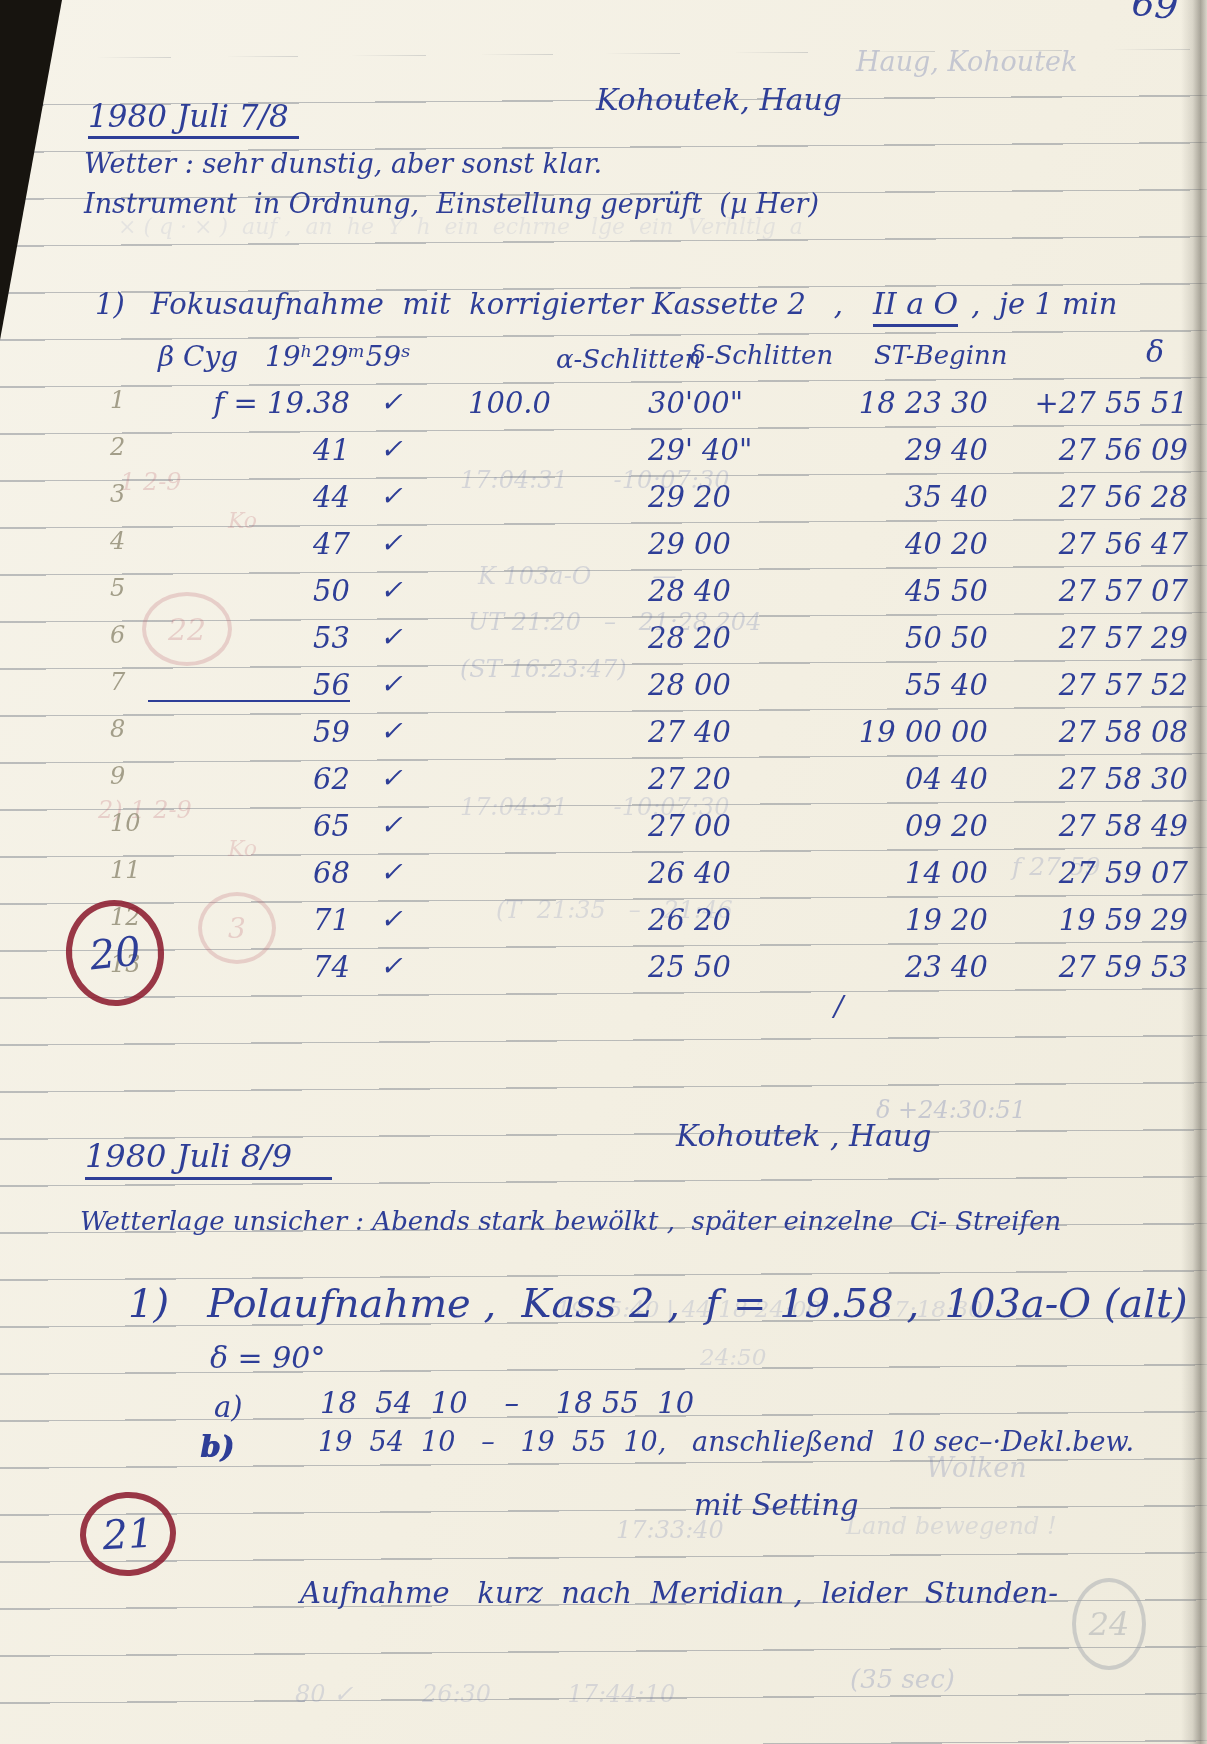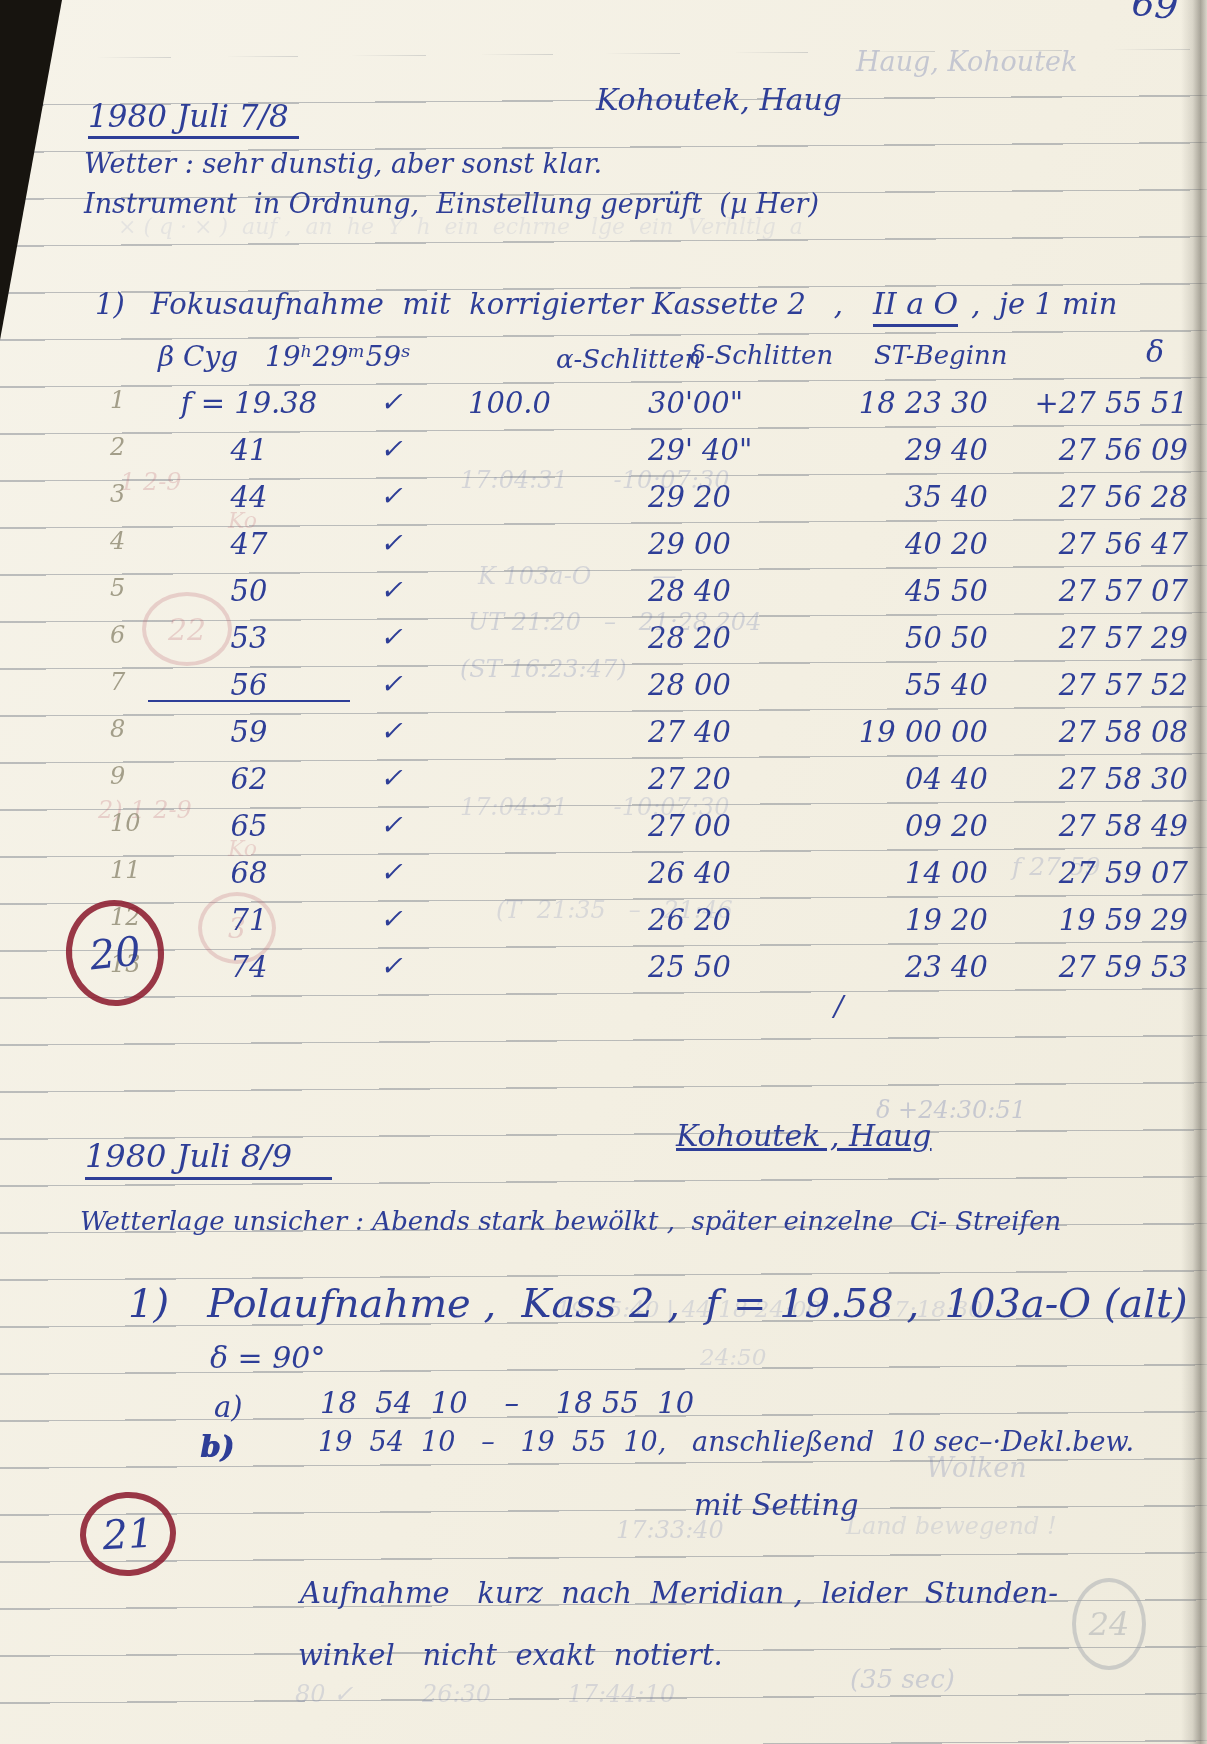--- a/index.html
+++ b/index.html
@@ -17,21 +17,21 @@
           rgba(108,104,94,.55) 75%, rgba(205,201,190,.65) 100%);}
   .hw{font-family:"DejaVu Serif",serif;font-style:italic;color:#2e3e97;
       white-space:pre;line-height:1.05;}
   .abs{position:absolute;}
   .ul{border-bottom:3px solid #2e3e97;padding-bottom:3px;}
   .ul2{border-bottom:2px solid #2e3e97;}
   .pageno{font-size:36px;transform:rotate(6deg);}
   .trow{position:absolute;left:0;width:100%;height:42px;}
   .trow span{position:absolute;top:0;}
   .c-num{left:110px;font-size:24px;color:#a39e89;}
-  .c-exp{left:148px;width:202px;text-align:center;font-size:29px;}
+  .c-exp{left:148px;width:202px;text-align:right;font-size:29px;}
   .c-chk{left:380px;font-size:27px;}
   .c-alpha{left:468px;font-size:29px;}
   .c-delta{left:648px;font-size:29px;}
   .c-st{left:806px;width:182px;text-align:right;font-size:29px;}
   .c-dec{left:992px;width:196px;text-align:right;font-size:29px;}
   .platecircle{position:absolute;border:6px solid rgba(140,28,48,.88);border-radius:50%;
       display:flex;align-items:center;justify-content:center;
       font-family:"DejaVu Serif",serif;font-style:italic;color:#2e3e97;font-size:40px;}
   .ghost{position:absolute;font-family:"DejaVu Serif",serif;font-style:italic;white-space:pre;}
   .gcircle{position:absolute;border-radius:50%;display:flex;align-items:center;justify-content:center;
@@ -196,27 +196,26 @@
         <span class="hw c-delta">25 50</span>
         <span class="hw c-st">23 40</span>
         <span class="hw c-dec">27 59 53</span>
       </div>
     </div>
 
   <div class="platecircle" style="left:66px;top:900px;width:86px;height:94px;transform:rotate(-6deg);">20</div>
   <div class="abs hw" style="left:834px;top:992px;font-size:28px;">/</div>
 
   <div class="abs hw ul" style="left:85px;top:1140px;font-size:32px;padding-right:40px;">1980 Juli 8/9</div>
-  <div class="abs hw" style="left:676px;top:1120px;font-size:30px;text-decoration:underline;">Kohoutek , Haug</div>
+  <div class="abs hw" style="left:676px;top:1120px;font-size:30px;">Kohoutek , Haug</div>
   <div class="abs hw" style="left:80px;top:1208px;font-size:26px;">Wetterlage unsicher : Abends stark bewölkt ,  später einzelne  Ci- Streifen</div>
   <div class="abs hw" style="left:128px;top:1282px;font-size:40px;">1)   Polaufnahme ,  Kass 2 ,  f = 19.58 ,  103a-O (alt)</div>
   <div class="abs hw" style="left:210px;top:1342px;font-size:30px;">δ = 90°</div>
   <div class="abs hw" style="left:214px;top:1392px;font-size:29px;">a)</div>
   <div class="abs hw" style="left:320px;top:1388px;font-size:29px;">18  54  10    –    18 55  10</div>
   <div class="abs hw" style="left:200px;top:1432px;font-size:29px;font-weight:bold;text-shadow:1px 0 #2e3e97;">b)</div>
   <div class="abs hw" style="left:318px;top:1428px;font-size:27px;">19  54  10   –   19  55  10,   anschließend  10 sec–·Dekl.bew.</div>
   <div class="abs hw" style="left:694px;top:1490px;font-size:29px;">mit Setting</div>
 
   <div class="platecircle" style="left:80px;top:1492px;width:84px;height:72px;transform:rotate(-3deg);">21</div>
 
   <div class="abs hw" style="left:300px;top:1578px;font-size:29px;">Aufnahme   kurz  nach  Meridian ,  leider  Stunden-</div>
-  <div class="abs hw" style="left:298px;top:1640px;font-size:29px;">winkel   nicht  exakt  notiert.</div>
 </div>
 
 </body></html>

